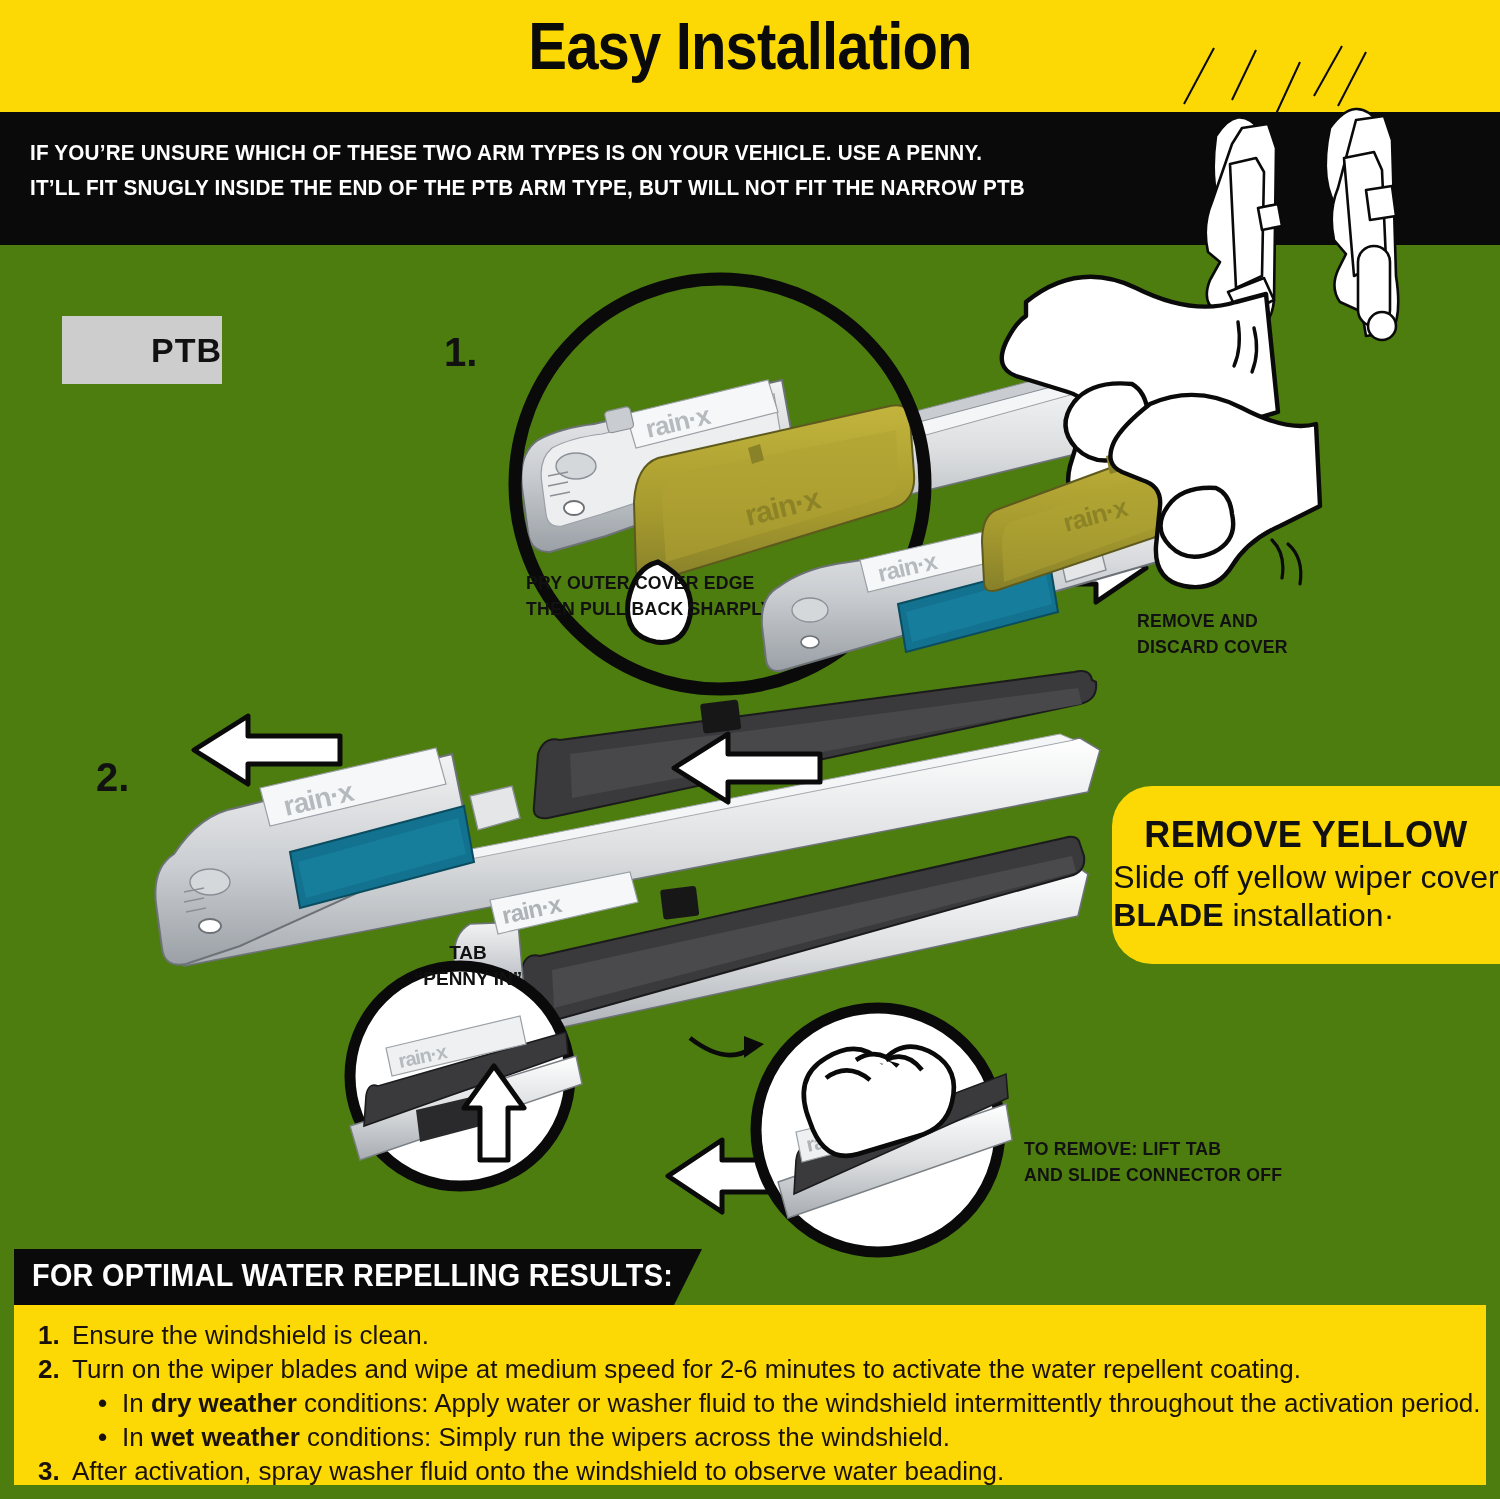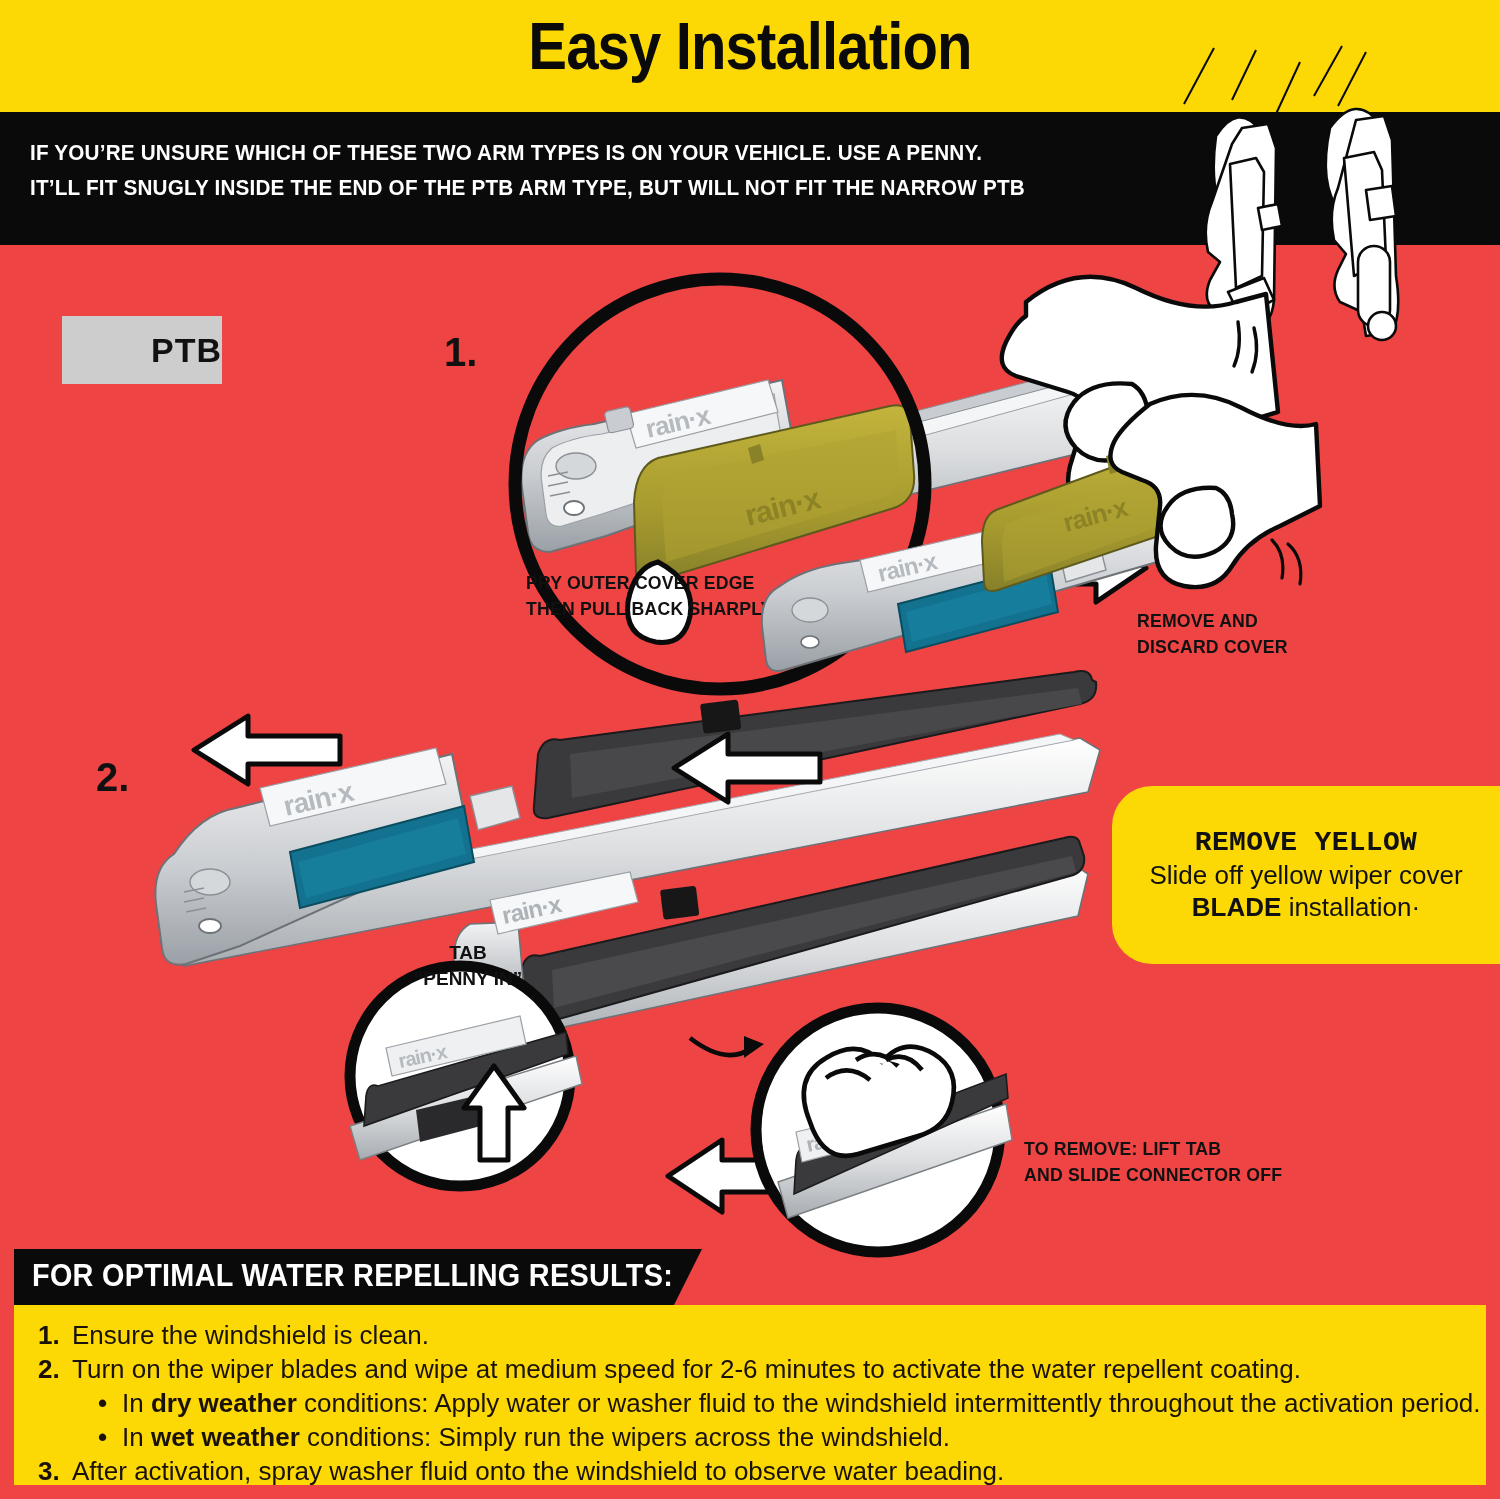--- a/index.html
+++ b/index.html
@@ -1,21 +1,21 @@
 <!DOCTYPE html>
 <html><head>
 <meta charset="utf-8">
 <style>
   html,body{margin:0;padding:0;background:#fff;}
   body{
     width:1500px;height:1499px;position:relative;overflow:hidden;
     font-family:"Liberation Sans", sans-serif;
     -webkit-font-smoothing:antialiased;
   }
-  .page{position:absolute;inset:0;background:#ef4444;}
+  .page{position:absolute;inset:0;background:#4d7c0f;}
 
   
   .hdr-yellow{
     position:absolute;left:0;top:0;width:1500px;height:112px;background:#fcd805;
   }
   .hdr-title{
     position:absolute;left:0;top:8px;width:1500px;text-align:center;
     font-size:66px;font-weight:bold;letter-spacing:-1px;color:#0a0a0a;
     font-family:"Liberation Sans Narrow","Liberation Sans",sans-serif;
     transform:scaleX(.88);transform-origin:50% 50%;
@@ -61,25 +61,25 @@
   }
 
   
   .callout{
     position:absolute;left:1112px;top:786px;width:388px;height:178px;
     background:#fcd805;border-radius:40px 0 0 40px;
     display:flex;flex-direction:column;align-items:center;justify-content:center;
     color:#111;
   }
   .callout-h{
-    font-size:28px;font-weight:bold;line-height:1.12;text-align:right;letter-spacing:.3px;
-    font-family:Liberation Mono, monospace;
+    font-size:36px;font-weight:bold;line-height:1.12;text-align:right;letter-spacing:.3px;
+    font-family:Liberation Sans, sans-serif;
   }
   .callout-b{
-    font-size:26px;line-height:1.2;text-align:center;margin-top:2px;
+    font-size:32px;line-height:1.2;text-align:left;margin-top:2px;
     font-family:"Liberation Sans Narrow","Liberation Sans",sans-serif;
   }
   .callout-b b{font-weight:bold;}
 
   
   .opt-bar{
     position:absolute;left:14px;top:1249px;width:660px;height:56px;background:#0a0a0a;
   }
   .opt-bar:after{
     content:"";position:absolute;right:-28px;top:0;border-left:28px solid #0a0a0a;

